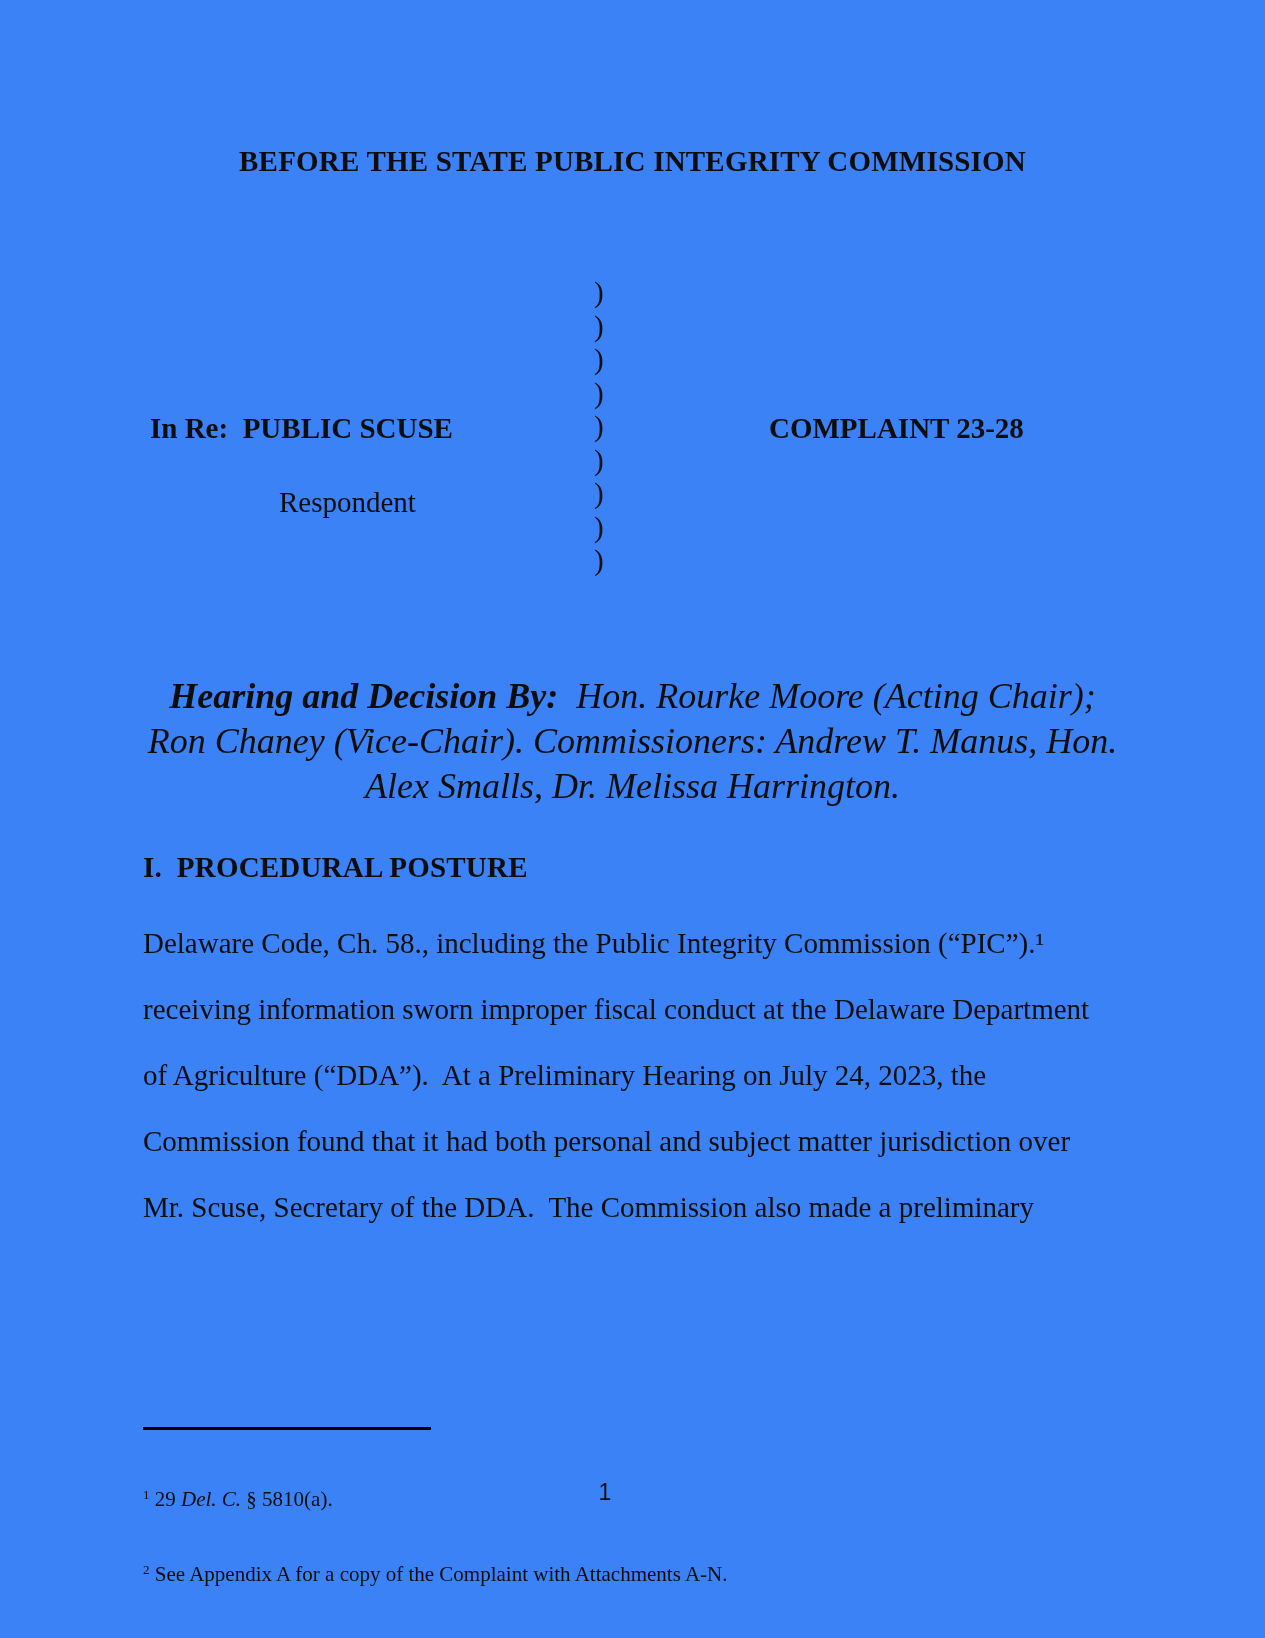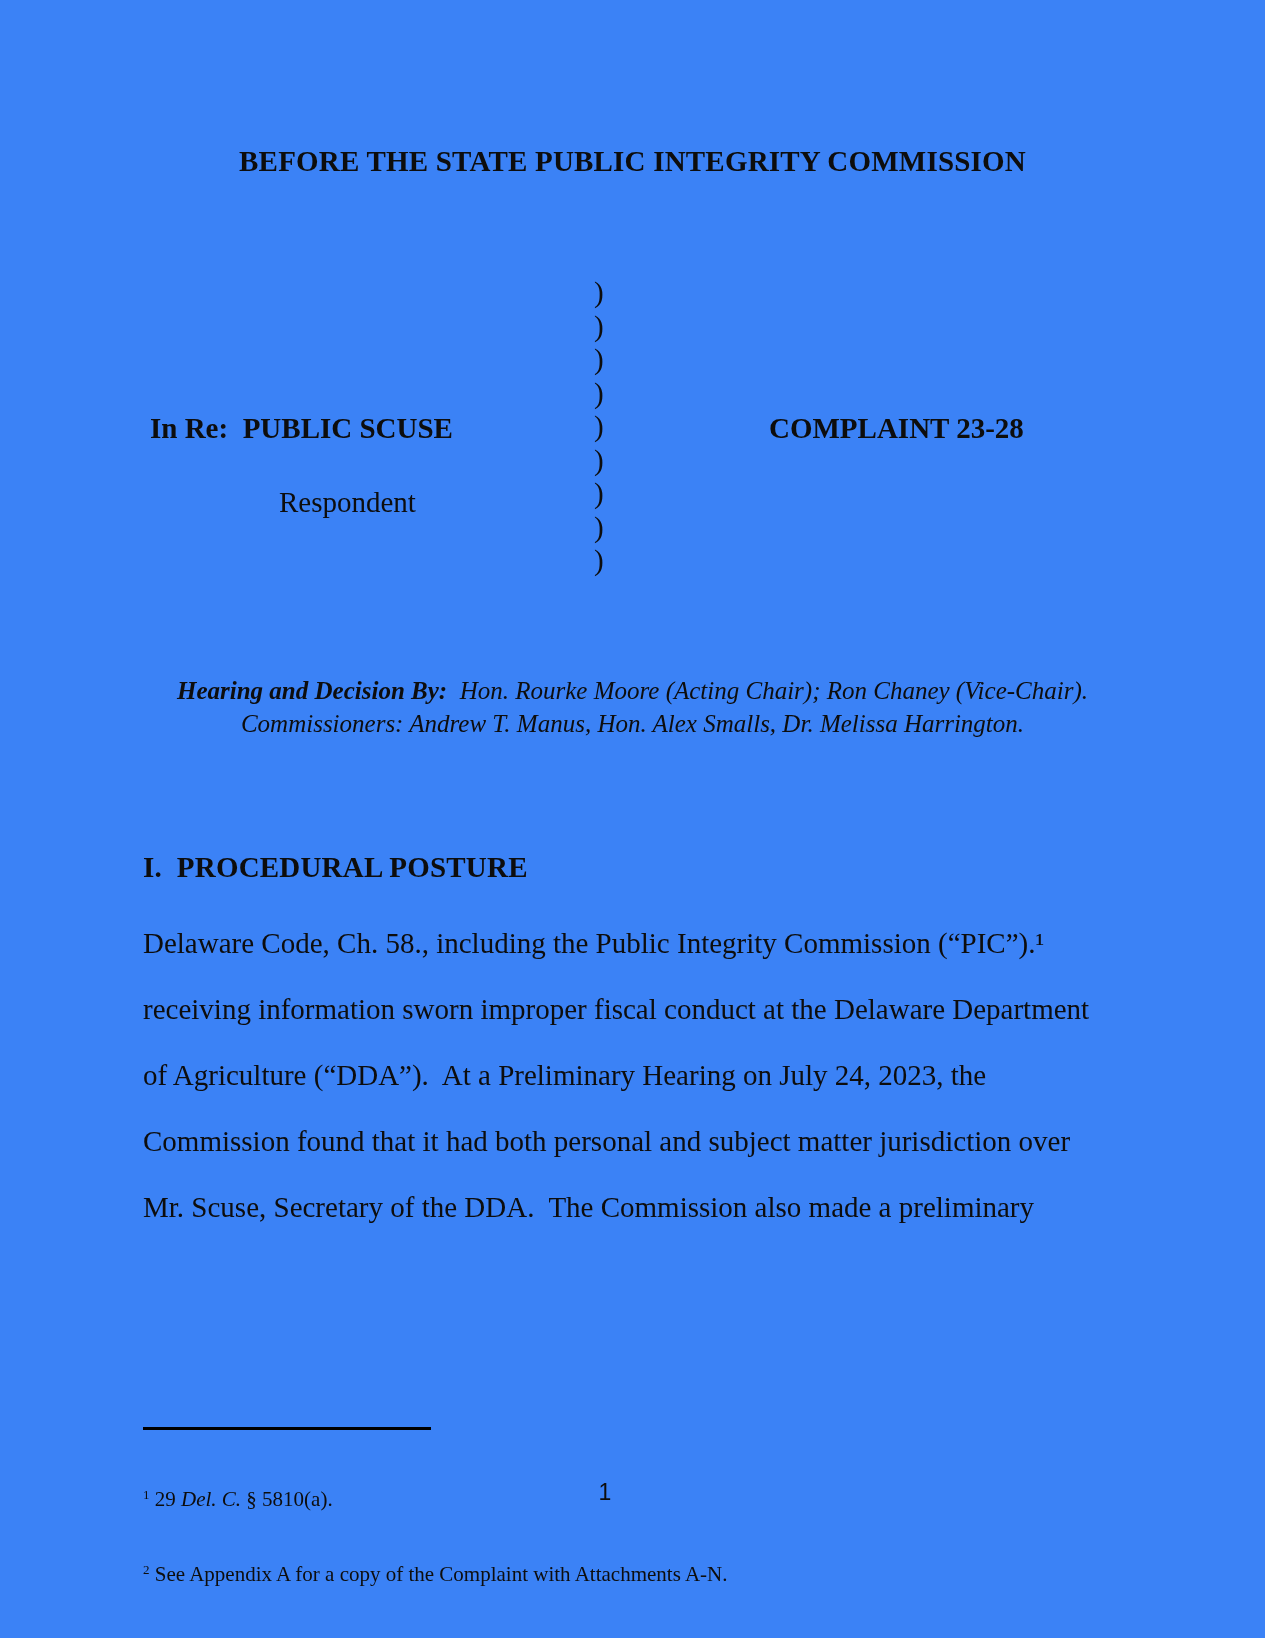--- a/index.html
+++ b/index.html
@@ -54,22 +54,22 @@
     font-size: 29px;
     margin-left: 24px;
   }
   .hearing-block {
     position: absolute;
     top: 674px;
     left: 143px;
     width: 979px;
     text-align: center;
     font-style: italic;
-    font-size: 25px;
-    line-height: 33px;
+    font-size: 36px;
+    line-height: 45px;
     white-space: pre-wrap;
   }
   .hearing-lead { font-weight: bold; }
   .section-heading {
     position: absolute;
     top: 851px;
     left: 143px;
     font-weight: bold;
     font-size: 29px;
     white-space: pre;

